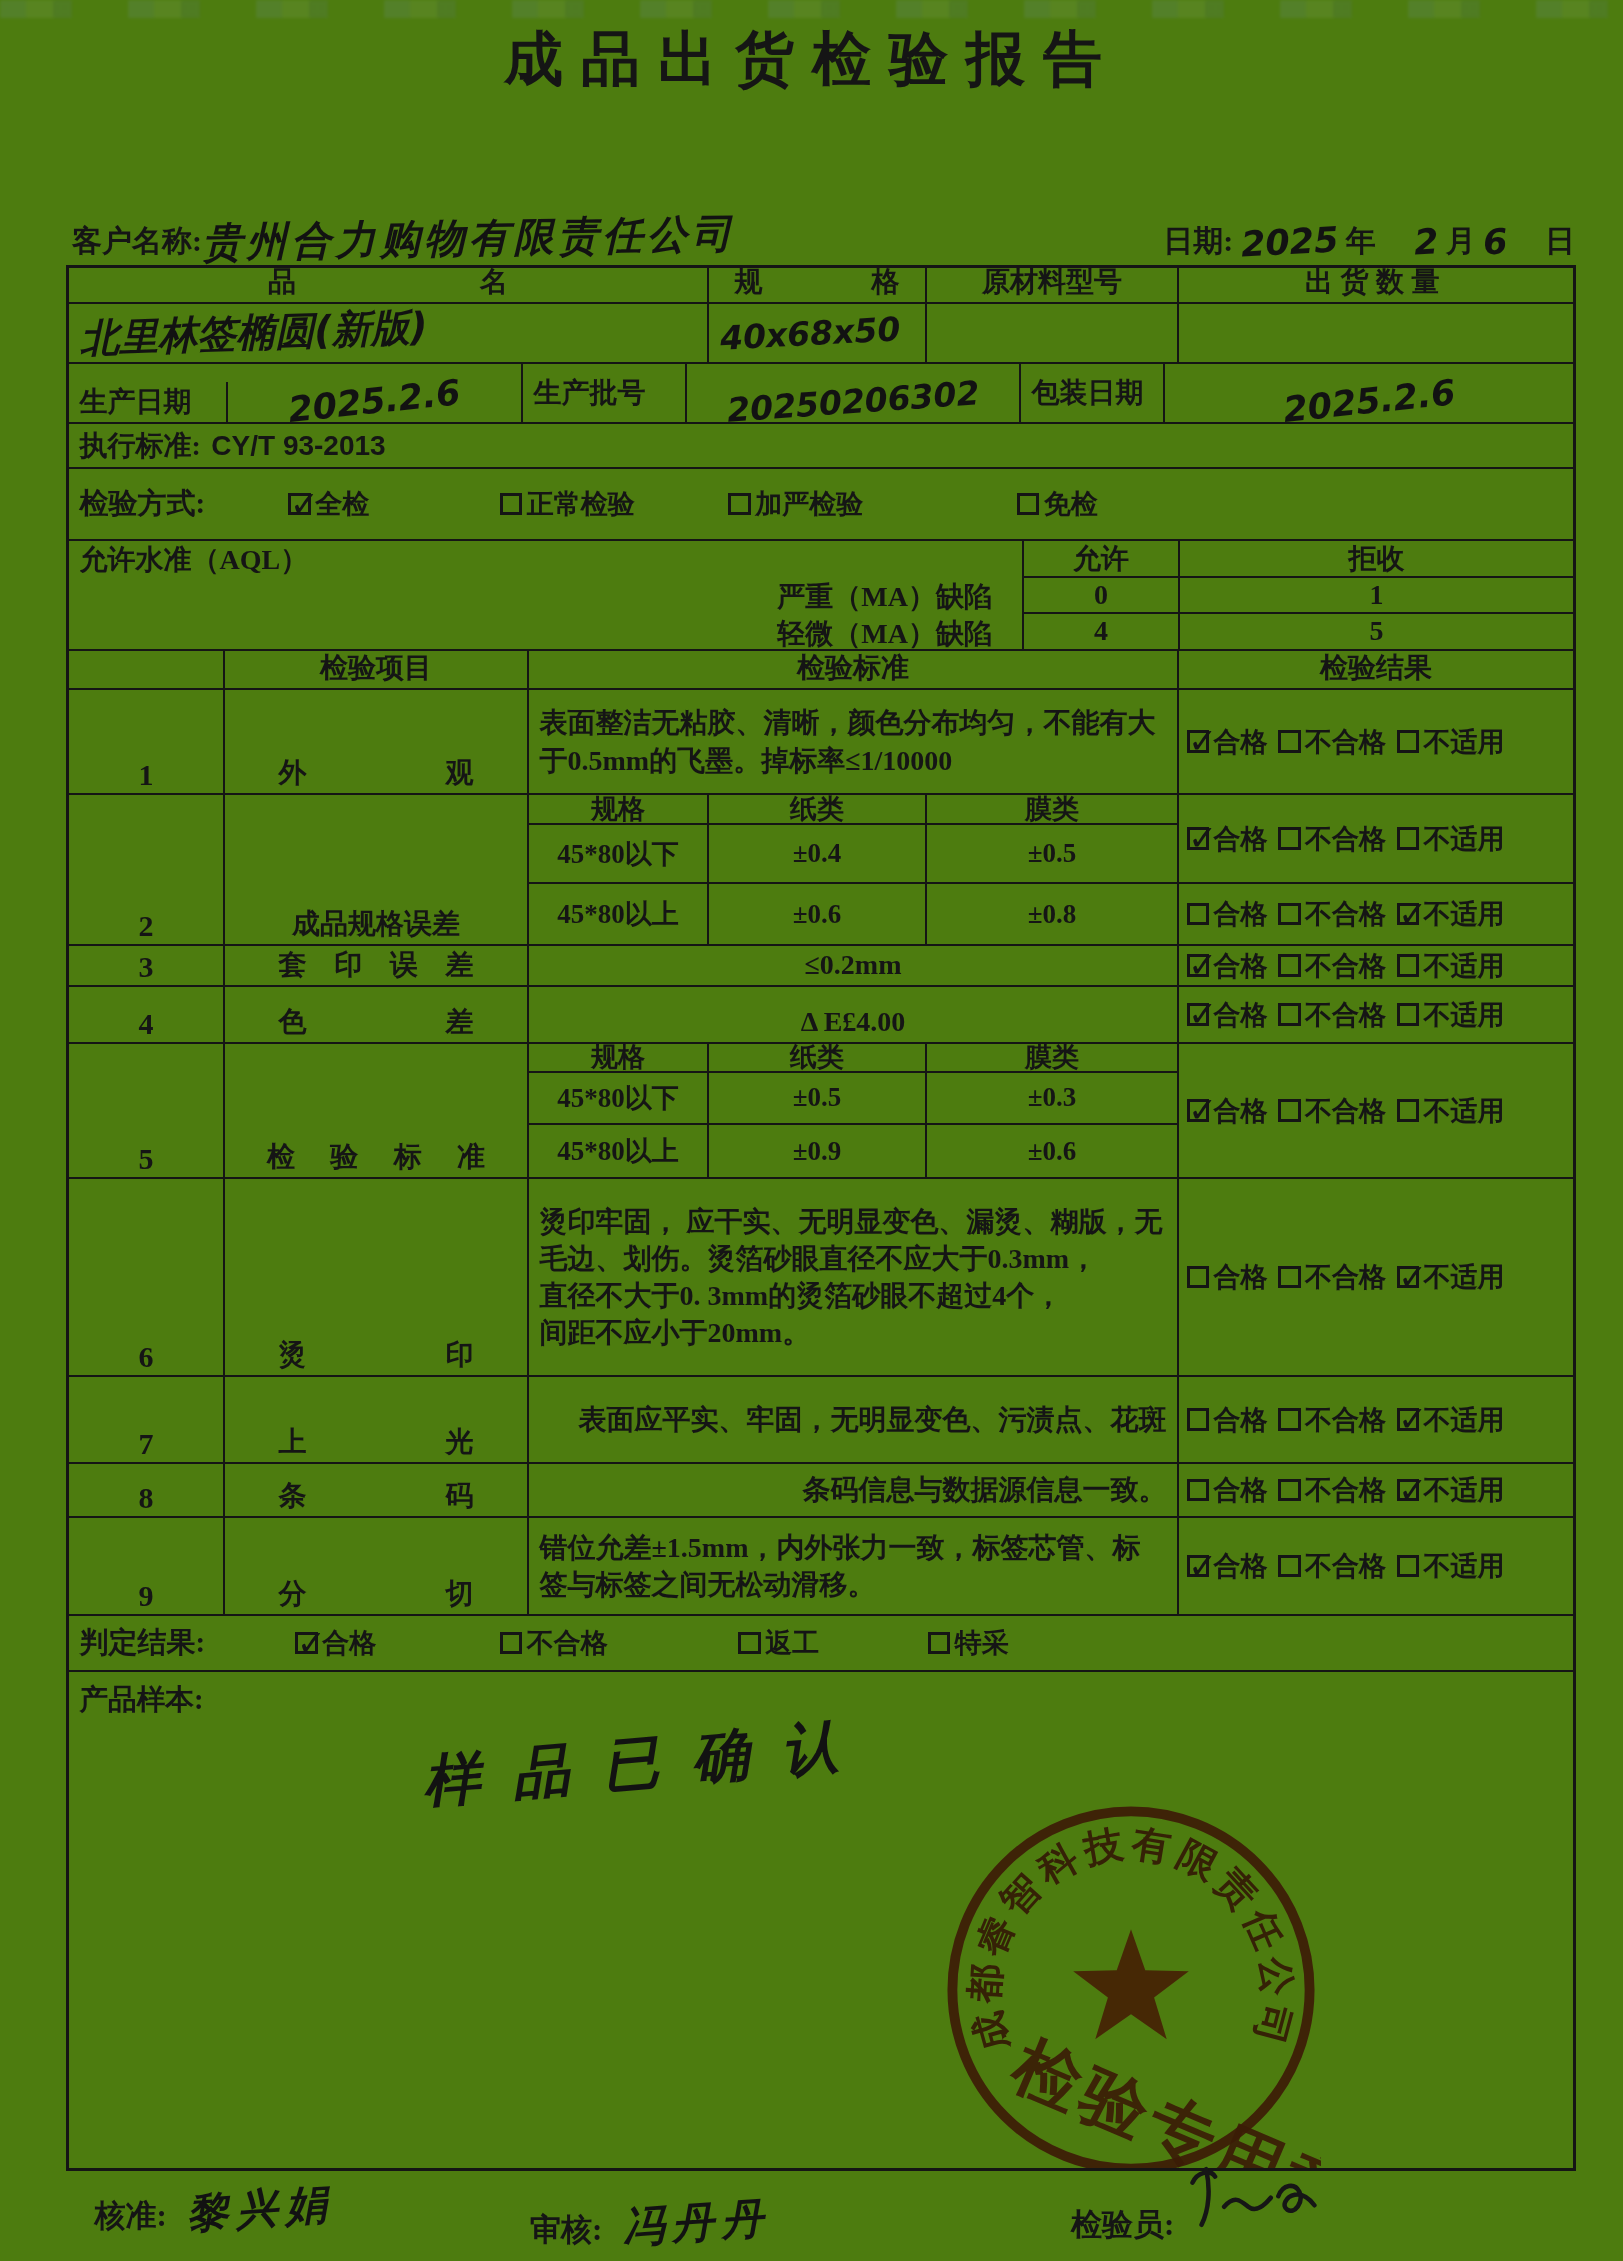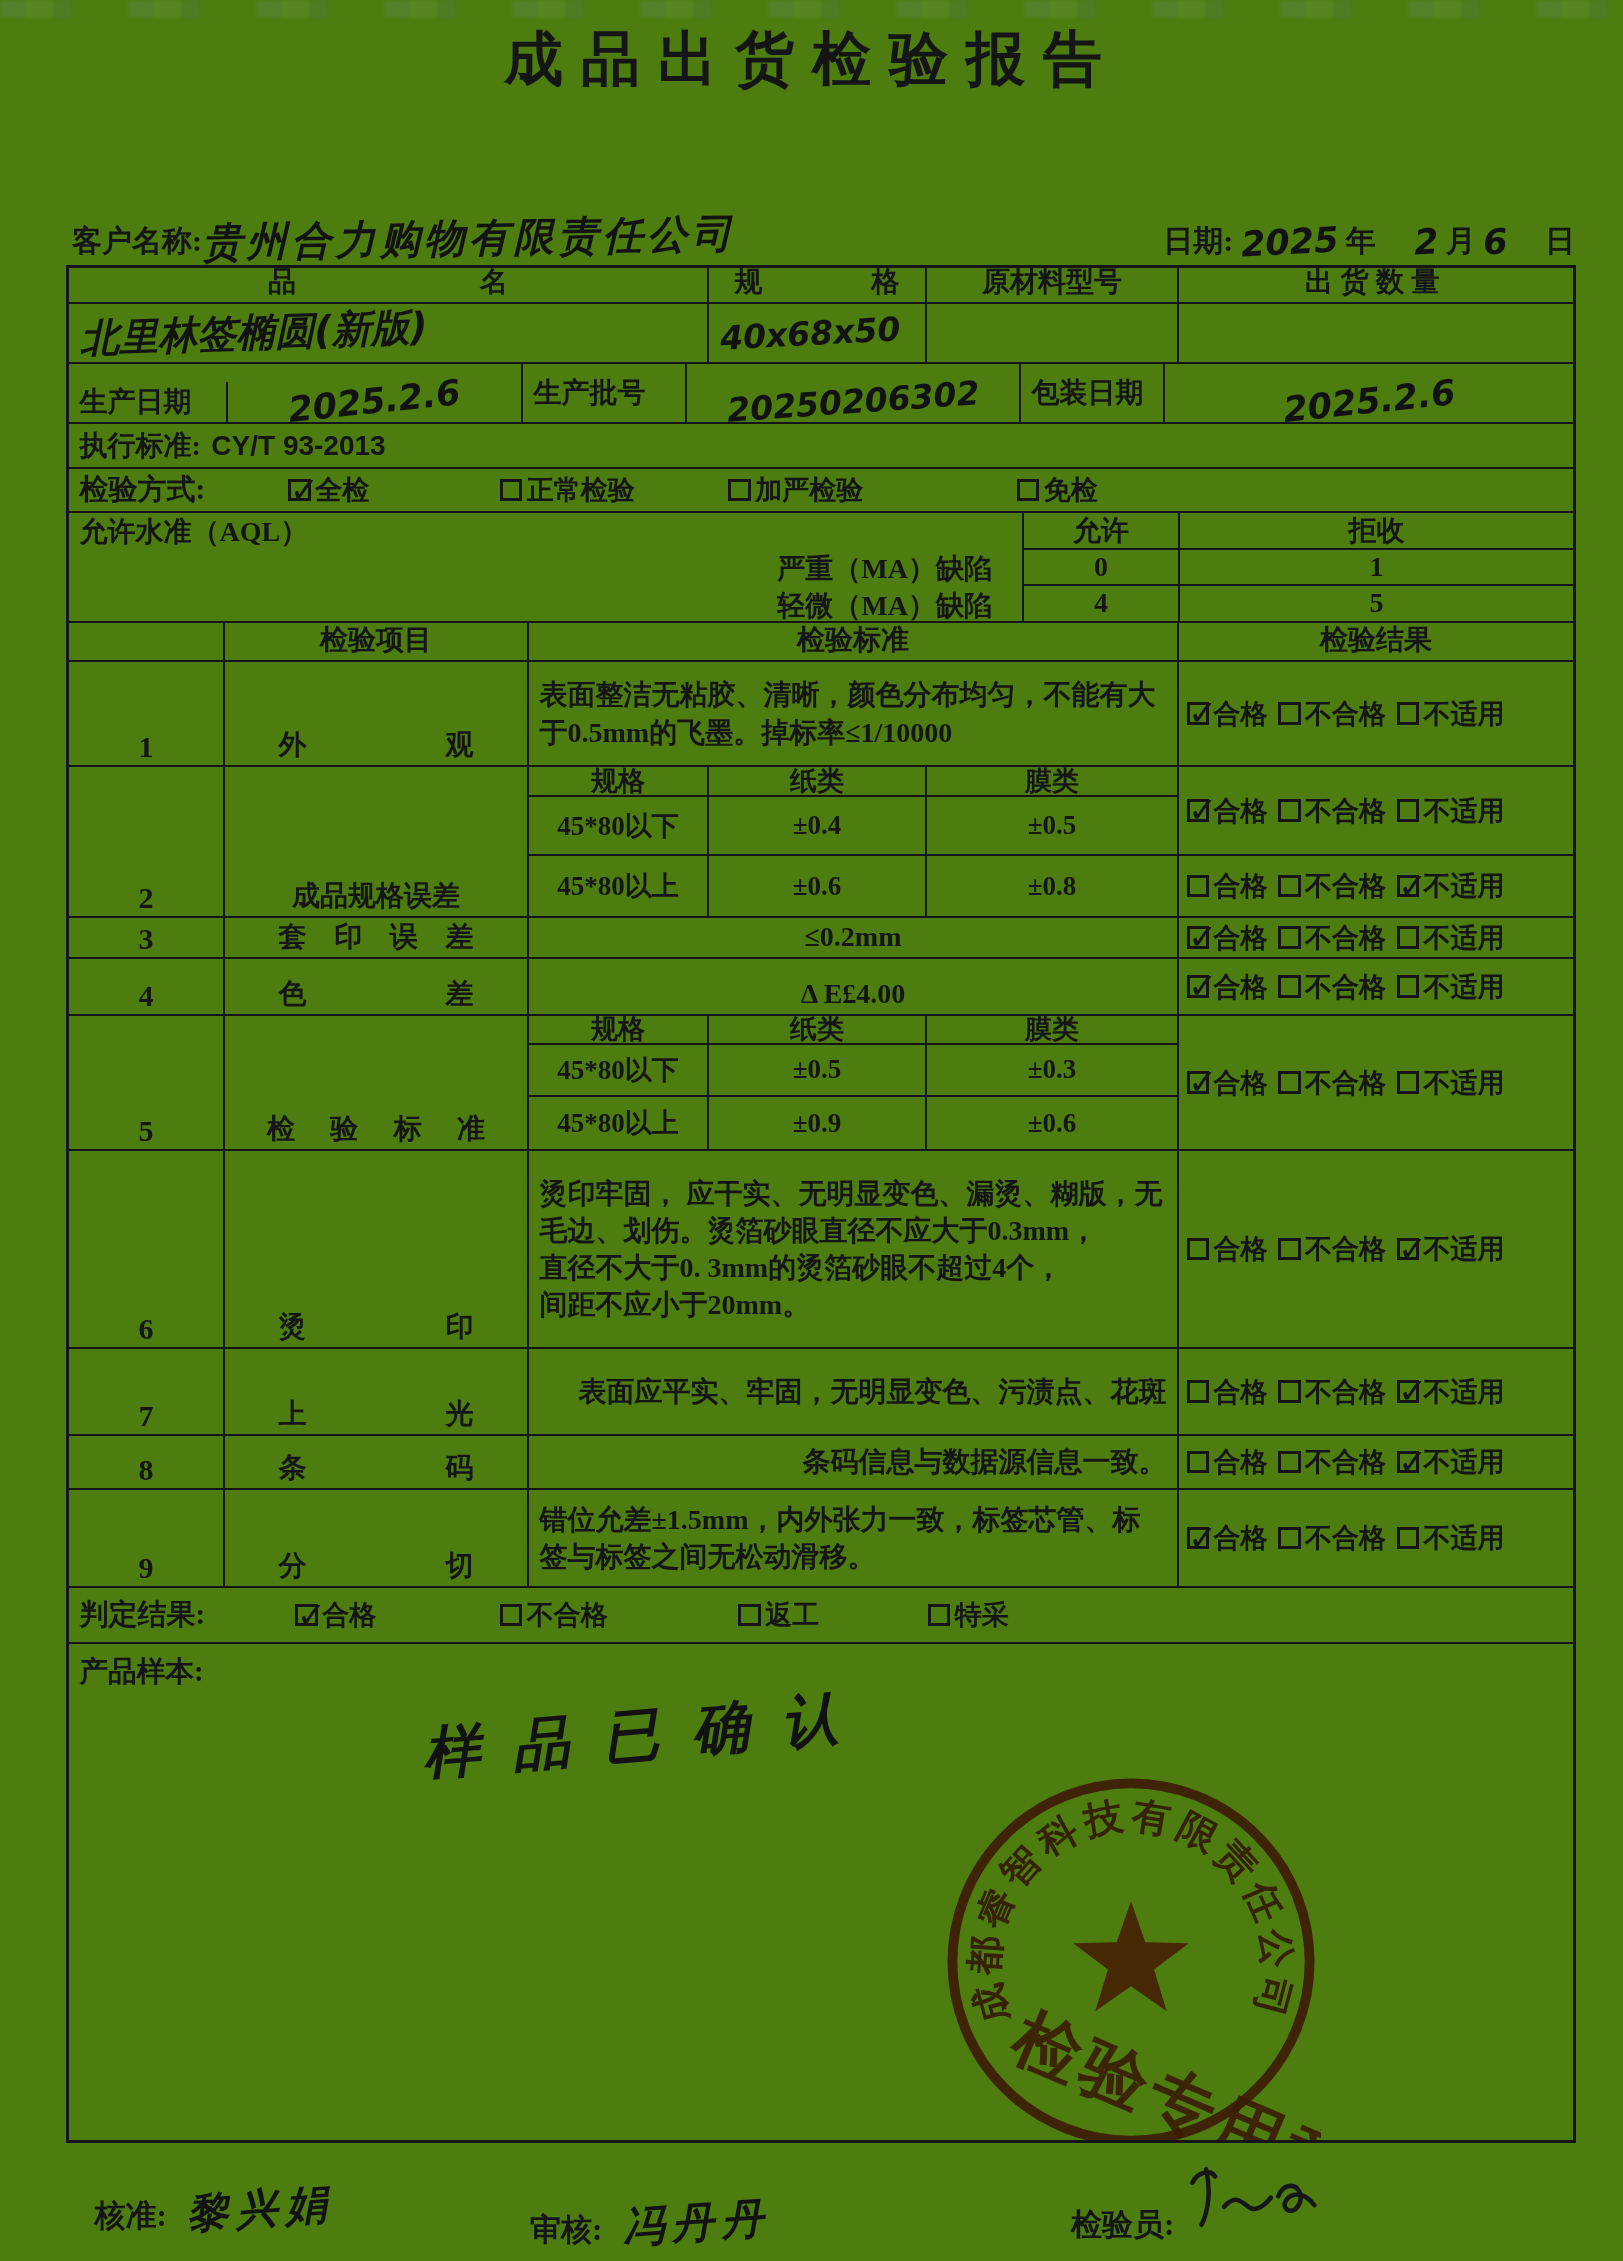--- a/index.html
+++ b/index.html
@@ -149,21 +149,21 @@
         </div>
     </div>
 
     <div class="trow" style="height:45px">
       <div class="cell lastc" style="flex:1">
         <span>执行标准:</span>
         <span style="margin-left:10.5px;font-family:'Liberation Sans',sans-serif">CY/T 93-2013</span>
       </div>
     </div>
 
-    <div class="trow" style="height:44px">
+    <div class="trow" style="height:72px">
       <div class="cell lastc" style="flex:1;font-size:29px">
         <span>检验方式:</span>
         <span class="opt" style="margin-left:83px">
             <span class="cb checked"></span>
             <span>全检</span>
           </span>
         <span class="opt" style="margin-left:120px">
             <span class="cb"></span>
             <span>正常检验</span>
           </span>

